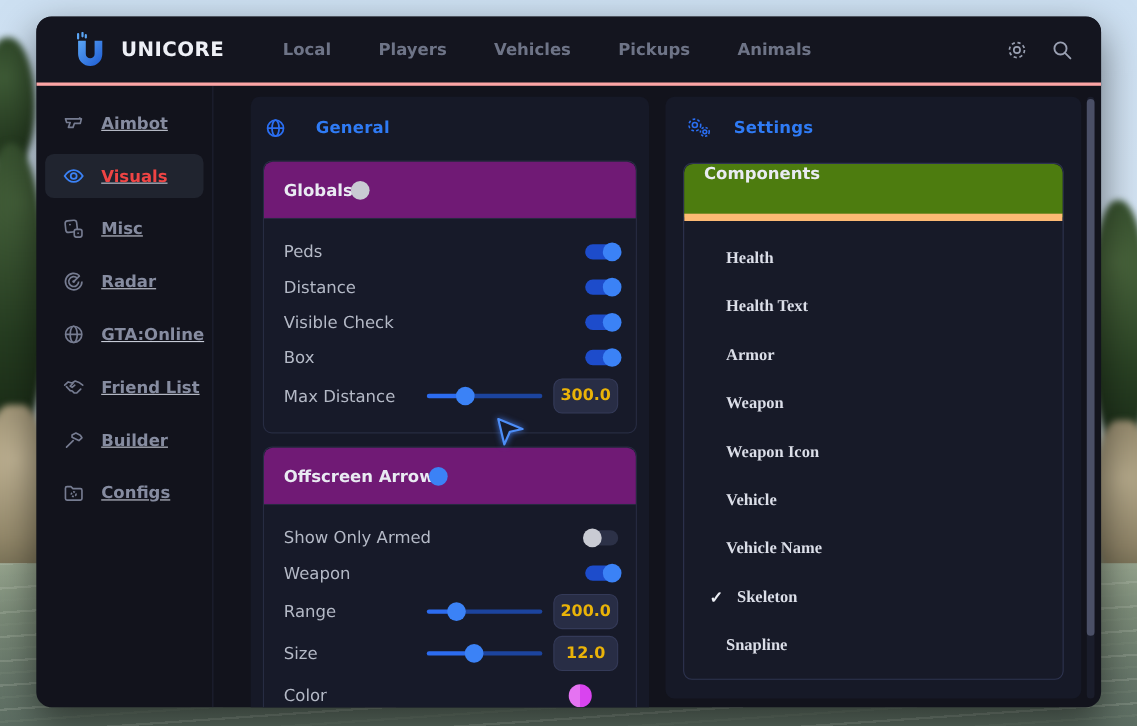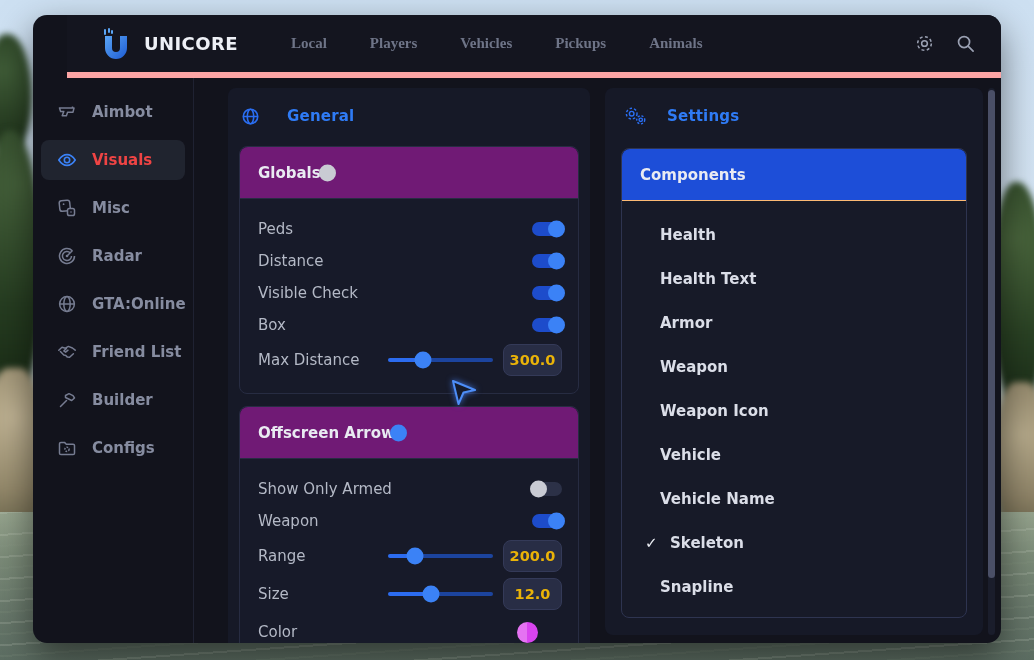--- a/index.html
+++ b/index.html
@@ -25,32 +25,32 @@
   .bg-water::after { content:""; position:absolute; inset:0; opacity:.5;
     background:repeating-linear-gradient(176deg, rgba(215,222,208,.35) 0 2px, transparent 2px 11px, rgba(140,155,135,.3) 11px 13px, transparent 13px 22px); }
 
   
   .window { position:absolute; left:33px; top:15px; width:968px; height:628px;
     background:#12131c; border-radius:14px; overflow:hidden;
     box-shadow:0 14px 36px rgba(0,0,0,.5); color:#c6cad6; }
 
   
   .navbar { position:absolute; left:0; top:0; right:0; height:63px; display:flex; align-items:center;
-    padding:0 30px 0 34px; border-bottom:6px solid #fca5a5; background:#14151f; z-index:3;margin-left:34px; }
+    padding:0 30px 0 34px; border-bottom:3px solid #fca5a5; background:#14151f; z-index:3; }
   .logo { width:30px; height:32px; margin-right:13px; flex:none; }
   .brand { font-size:18px; font-weight:800; letter-spacing:.4px; color:#eef0f6; }
   .nav-tabs { position:absolute; left:206px; top:0; height:100%; display:flex; align-items:center; gap:7px; }
-  .nav-tab { padding:10px 18px; border-radius:8px; font-size:15px; font-weight:600; color:#6e7487; cursor:pointer;font-family:Liberation Serif, serif; }
+  .nav-tab { padding:10px 18px; border-radius:8px; font-size:15px; font-weight:600; color:#6e7487; cursor:pointer; }
   .nav-tab.active { background:#1c2134; color:#3b82f6; }
   .nav-icons { position:absolute; right:26px; top:0; height:100%; display:flex; align-items:center; gap:22px; color:#9aa0b2; }
   .nav-icons svg { display:block; }
 
   
   .app-body { position:absolute; left:0; top:63px; right:0; bottom:0; }
-  .sidebar { position:absolute; left:0; top:0; bottom:0; width:161px; border-right:1px solid #1f2232; padding-top:14px; }
+  .sidebar { position:absolute; left:0; top:0; bottom:0; width:161px; border-right:1px solid #1f2232; padding-top:14px;text-decoration:underline; }
   .side-item { height:40px; margin:0 8px 8px 8px; border-radius:8px; display:flex; align-items:center;
     padding-left:16px; gap:15px; font-size:15px; font-weight:600; color:#868ca0; cursor:pointer; }
   .side-item .si { color:#767c91; display:flex; }
   .side-item.active { background:#20242f; color:#ef4444; }
   .side-item.active .si { color:#3b82f6; }
 
   .panel { position:absolute; background:#161927; border-radius:8px; }
   .panel-mid { left:195px; top:10px; width:362px; height:700px; padding:0 11px; }
   .panel-right { left:572px; top:10px; width:378px; height:547px; padding:0 16px; }
 
@@ -84,23 +84,23 @@
   .value-box { width:59px; height:32px; margin-left:10px; border-radius:8px; background:#282d45;
     border:1px solid #343a58; display:flex; align-items:center; justify-content:center;
     font-size:14.5px; font-weight:600; color:#eab308; }
 
   
   .swatch { width:21px; height:21px; border-radius:50%; margin-right:24px;
     background:linear-gradient(90deg,#e573f2 0 50%, var(--swatch) 50% 100%); cursor:pointer; }
 
   
   .comp-box { border:1px solid #2e3450; border-radius:8px; margin-top:14px; height:470px; background:#171a28; }
-  .comp-header { height:52px; display:flex; align-items:center; padding:0 18px; border-bottom:1px solid #fdba74;
-    background:#1d4ed8; border-radius:8px 8px 0 0; }
-  .comp-list { padding:12px 0 0 0; }
+  .comp-header { height:52px; display:flex; padding:0 18px; border-bottom:7px solid #fdba74;
+    background:#4d7c0f; border-radius:8px 8px 0 0; }
+  .comp-list { padding:12px 0 0 0;font-family:Liberation Serif, serif; }
   .comp-item { height:44px; display:flex; align-items:center; padding-left:38px;
     font-size:15px; font-weight:600; color:#dbdee8; cursor:pointer; }
   .comp-item .check { display:none; width:16px; margin-right:9px; color:#eceef4; font-weight:700; }
   .comp-item[data-checked="true"] { padding-left:23px; }
   .comp-item[data-checked="true"] .check { display:inline-block; }
 
   
   .scroll-track { position:absolute; left:955px; top:10px; bottom:8px; width:7px; border-radius:4px; background:#1a1d2b; }
   .scroll-thumb { position:absolute; left:0; top:2px; width:7px; height:488px; border-radius:4px; background:#4a4f66; cursor:pointer; }
 

